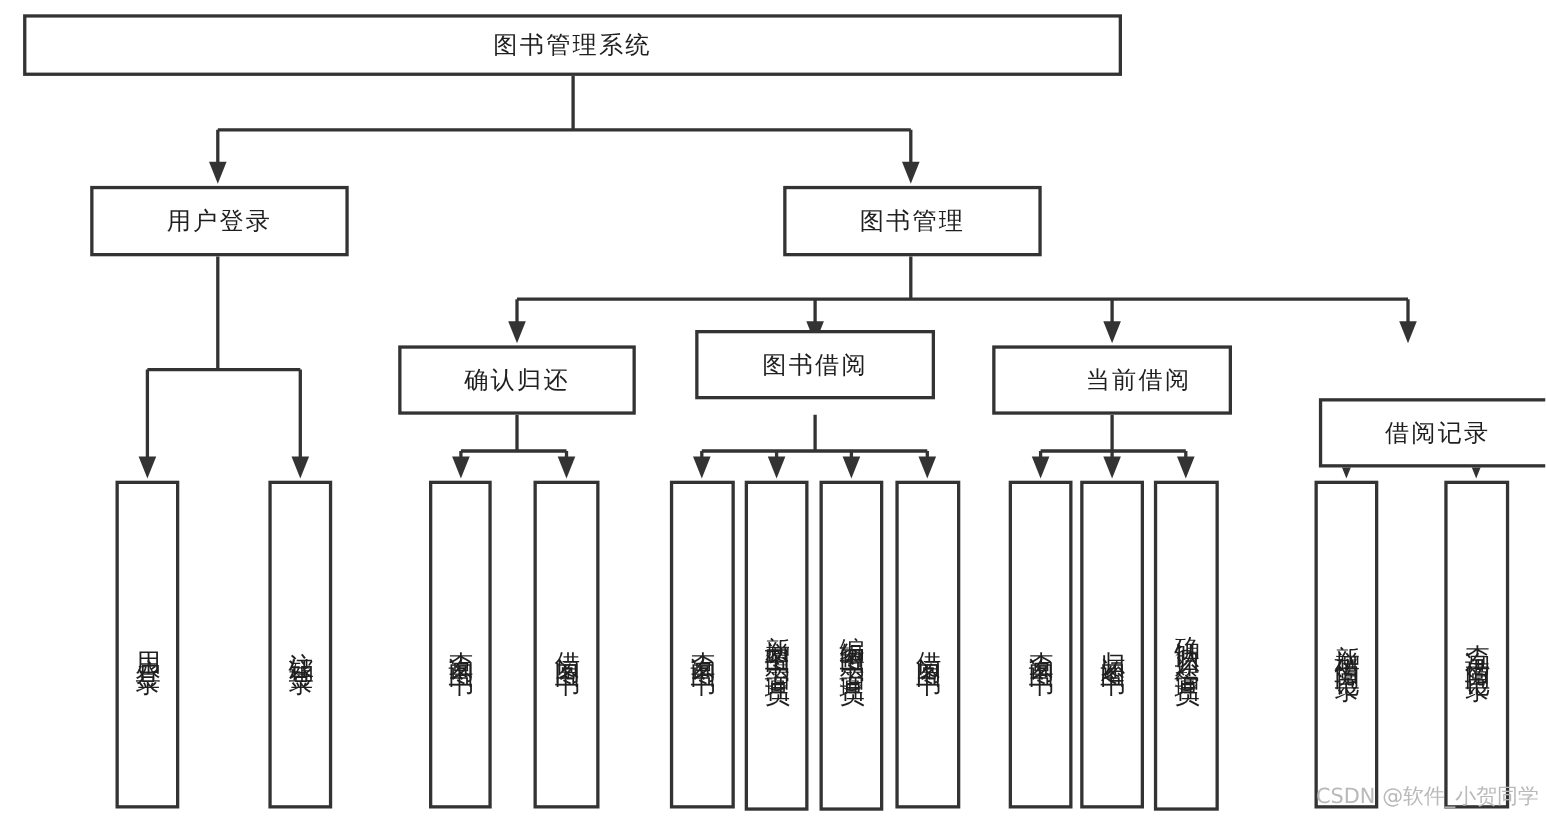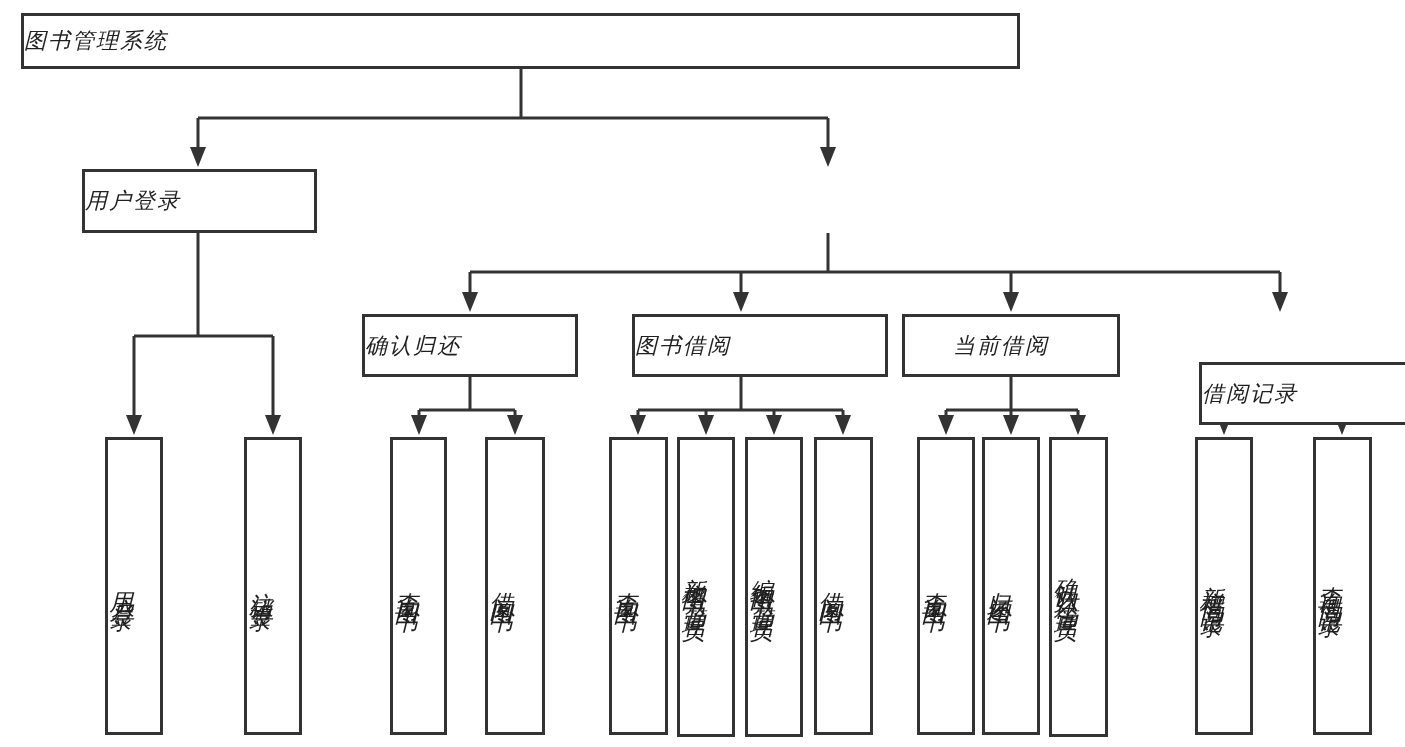--- a/index.html
+++ b/index.html
@@ -29,23 +29,22 @@
     z-index: 0;
   }
   .c  { stroke: var(--line); stroke-width: 3; fill: none; }
   .ah { fill: var(--line); stroke: none; }
   .node {
     position: absolute;
     background: var(--background);
     border: 3px solid var(--box-border);
     display: flex;
     align-items: center;
-    justify-content: flex-start;
+    justify-content: center;
     z-index: 1;
-    font-style: italic;
   }
   .hlabel {
     font-size: 22px;
     letter-spacing: 2px;
     white-space: nowrap;
     color: var(--text);
   }
   .leaf .vtext {
     writing-mode: vertical-rl;
     font-size: 23px;
@@ -119,25 +118,28 @@
     </g>
   </svg>
 
   <div class="node" style="left:21px; top:13px; width:999px; height:56px;">
     <span class="hlabel">图书管理系统</span>
   </div>
 
   <div class="node" style="left:82px; top:169px; width:235px; height:64px;">
     <span class="hlabel">用户登录</span>
   </div>
+  <div class="node" style="left:712px; top:169px; width:235px; height:64px;">
+    <span class="hlabel">图书管理</span>
+  </div>
 
   <div class="node" style="left:362px; top:314px; width:216px; height:63px;">
     <span class="hlabel">确认归还</span>
   </div>
-  <div class="node" style="left:632px; top:314px; width:256px; height:63px;">
+  <div class="node" style="left:632px; top:300px; width:218px; height:63px;">
     <span class="hlabel">图书借阅</span>
   </div>
   <div class="node" style="left:902px; top:314px; width:218px; height:63px;padding-left:48px;">
     <span class="hlabel">当前借阅</span>
   </div>
   <div class="node" style="left:1199px; top:314px; width:216px; height:63px;margin-top:48px;">
     <span class="hlabel">借阅记录</span>
   </div>
 
   <div class="node leaf" style="left:105px; top:437px; width:58px; height:298px;">
@@ -177,14 +179,15 @@
     <span class="vtext">确认归还（管理员）</span>
   </div>
 
   <div class="node leaf" style="left:1195px; top:437px; width:58px; height:298px;">
     <span class="vtext">新增借阅记录</span>
   </div>
   <div class="node leaf" style="left:1313px; top:437px; width:59px; height:298px;">
     <span class="vtext">查询借阅记录</span>
   </div>
 
+  <div class="watermark">CSDN @软件_小贺同学</div>
 
 </div>
 
 </body></html>

